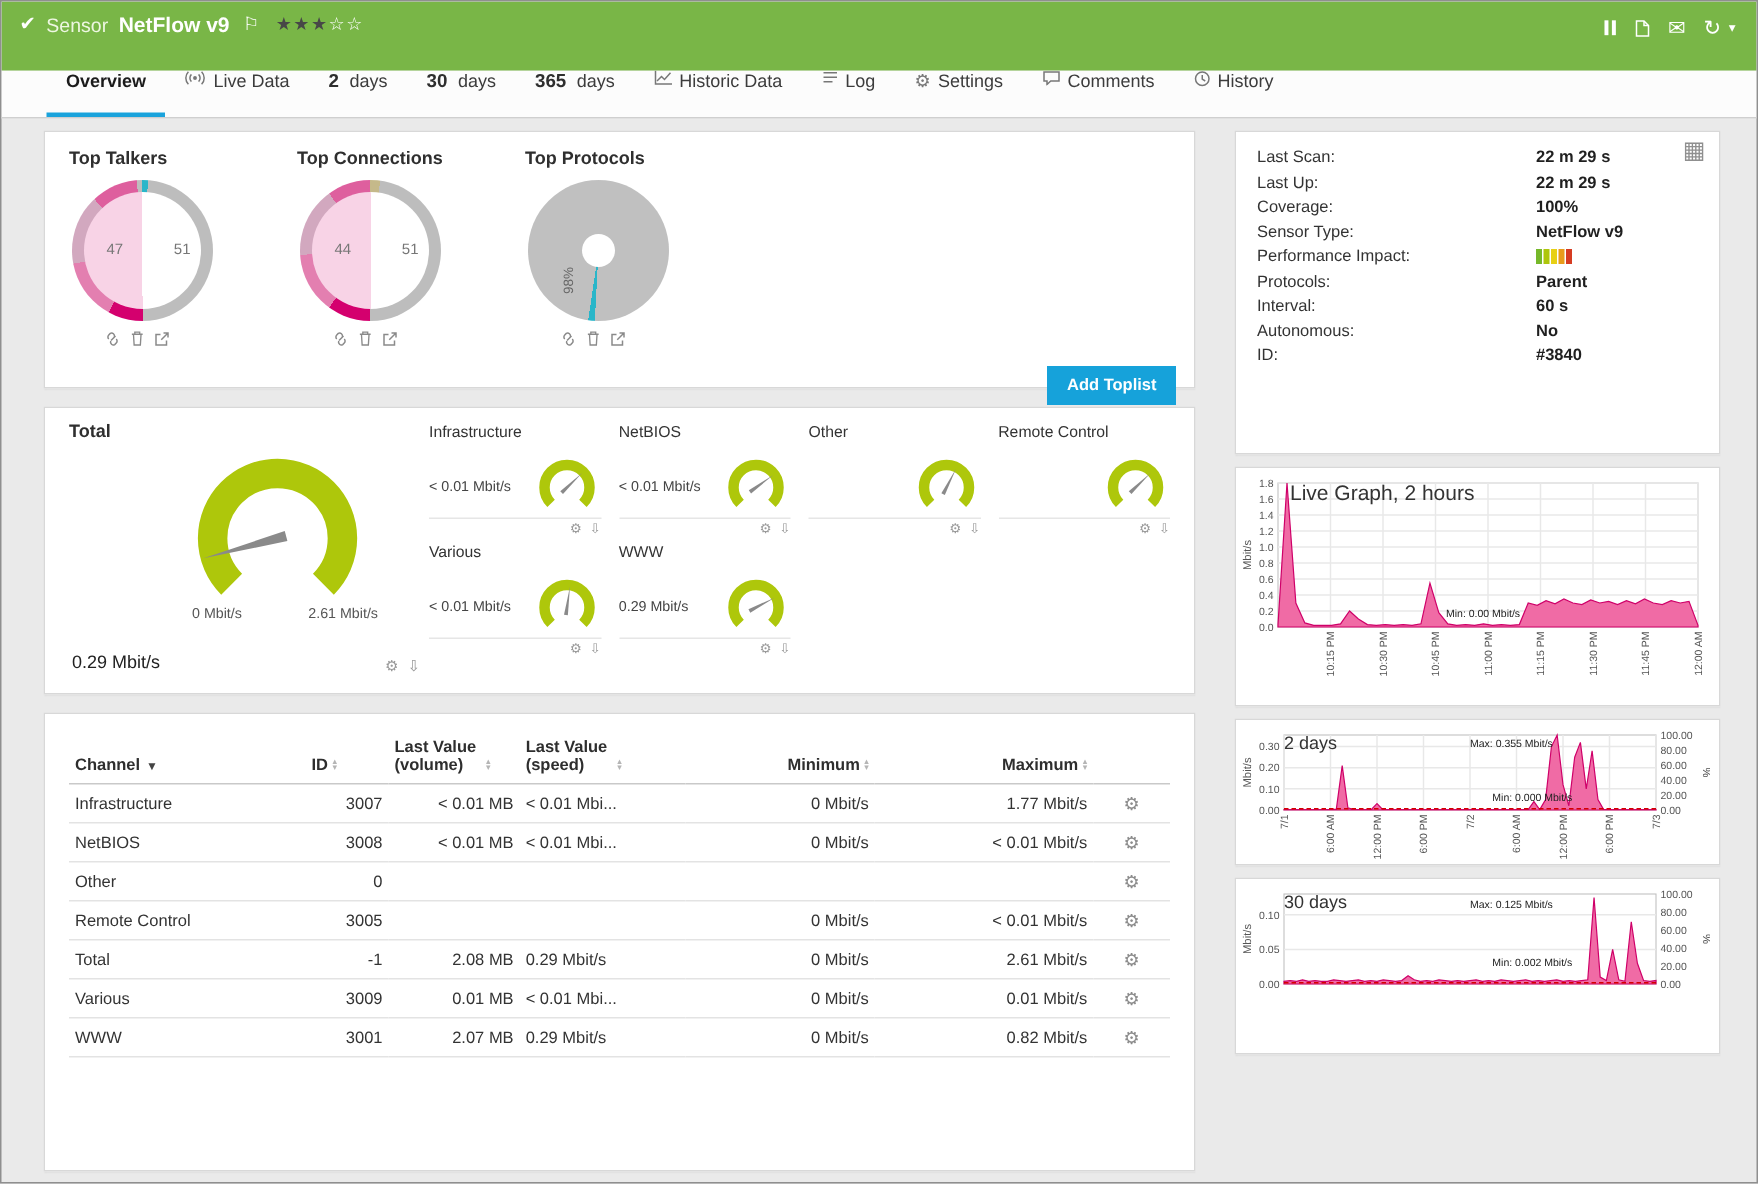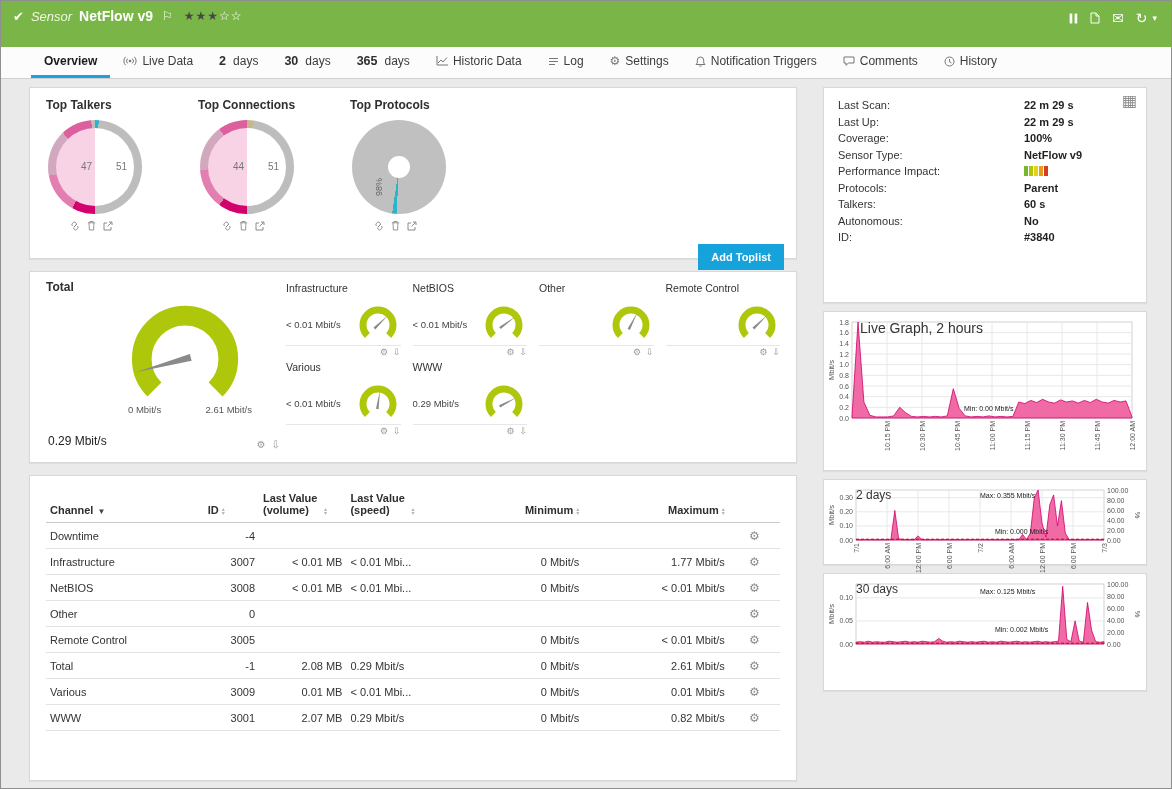--- a/index.html
+++ b/index.html
@@ -3,54 +3,54 @@
 <meta charset="utf-8">
 <style>
   *{margin:0;padding:0;box-sizing:border-box}
   body{margin:0;background:#cfcfcf;font-family:"Liberation Sans","DejaVu Sans",sans-serif}
   .page{width:1172px;height:789px;border:1px solid #8f8f8f;background:#eaeaea;position:relative;overflow:hidden}
 
   
   .topbar{height:46px;background:#79b647;padding:5px 10px 0 12px;position:relative;color:#fff}
   .topbar-row1{display:flex;align-items:center;gap:7px;height:20px}
   .check-icon{font-size:13px}
-  .sensor-kind{font-style:italic;font-size:13px;color:#eef7e2}
+  .sensor-kind{font-size:13px;color:#eef7e2}
   .sensor-title{font-size:14px;font-weight:bold}
   .flag-icon{font-size:12px;margin-left:2px;cursor:pointer}
   .stars{font-size:12px;letter-spacing:1px;margin-left:4px;cursor:pointer}
   .stars .on{color:#474747}
   .stars .off{color:#fff}
   .sensor-status{margin-left:34px;font-size:11px;font-weight:bold;margin-top:2px}
   .topbar-icons{position:absolute;right:14px;top:9px;display:flex;align-items:center;gap:12px;font-size:14px}
   .tb-ico{display:flex;cursor:pointer}
   .tb-caret{font-size:9px;margin-left:-7px;cursor:pointer}
 
   
   .tabbar{height:32px;background:#fcfcfc;border-bottom:1px solid #cfcfcf;display:flex;align-items:stretch;padding-left:30px}
-  .tab{display:flex;align-items:center;gap:5px;padding:0 13px;font-size:12px;color:#3c3c3c;cursor:pointer;border-bottom:3px solid transparent;text-decoration:none}
+  .tab{display:flex;gap:5px;padding:0 13px;font-size:12px;color:#3c3c3c;cursor:pointer;border-bottom:3px solid transparent;text-decoration:none}
   .tab.active{font-weight:bold;color:#1b1b1b;border-bottom-color:#1AA3DC}
   .tico{display:flex;color:#777}
   .tico svg{display:block}
   .gear-glyph{font-size:12px;color:#777}
   .daynum{font-weight:bold;font-size:12.5px;color:#2e2e2e;margin-right:2px}
 
   
   .content{display:flex;gap:26px;padding:8px 24px 0 28px}
   .col-left{flex:1;display:flex;flex-direction:column;gap:12px;min-width:0}
   .col-right{width:324px;display:flex;flex-direction:column;gap:8px}
   .panel{background:#fff;border:1px solid #d8d8d8;box-shadow:0 1px 1px rgba(0,0,0,.05)}
 
   
   .toplists{height:172px;position:relative;display:flex;gap:30px;padding:10px 16px}
   .toplist{width:122px;position:relative}
   .tl-title{font-size:12px;font-weight:bold;color:#2f2f2f;margin-bottom:8px;cursor:pointer}
   .donut{width:94px;height:94px;border-radius:50%;position:relative;margin:2px 0 0 2px;background:#c4c4c4}
   .donut-inner{position:absolute;inset:8px;border-radius:50%;background:#fff}
   .hole .donut-inner{inset:36px}
-  .tl-left{position:absolute;left:33px;top:41px;font-size:10px;color:#777}
+  .tl-left{position:absolute;left:23px;top:41px;font-size:10px;color:#777}
   .tl-right{position:absolute;right:15px;top:41px;font-size:10px;color:#777}
   .tl-rot{position:absolute;left:18px;bottom:22px;font-size:9px;color:#666;transform:rotate(-90deg)}
   .tl-icons{display:flex;gap:7px;margin-top:6px;margin-left:24px;align-items:center}
   .tl-icons span{display:flex;cursor:pointer}
   .add-toplist{position:absolute;right:12px;bottom:-12px;background:#16A2DA;color:#fff;border:none;font-weight:bold;font-size:11px;padding:7px 13px;font-family:inherit;cursor:pointer;z-index:3}
 
   
   .gauges{height:192px;display:flex;padding:8px 16px;position:relative}
   .total-block{width:240px;position:relative;flex:none}
   .total-title{font-size:12px;font-weight:bold;color:#2f2f2f}
@@ -171,29 +171,20 @@
         <span class="tico">
           <svg width="11" height="9" viewBox="0 0 11 9">
             <path d="M1 1.5h9M1 4.5h9M1 7.5h6" stroke="#777"></path>
           </svg>
         </span>
         <span>Log</span>
       </a>
     <a class="tab">
         <span class="gear-glyph">⚙</span>
         <span>Settings</span>
-      </a>
-    <a class="tab">
-        <span class="tico">
-          <svg width="11" height="11" viewBox="0 0 11 11">
-            <path d="M5.5 1a3.2 3.2 0 0 0-3.2 3.2V7L1 8.5h9L8.7 7V4.2A3.2 3.2 0 0 0 5.5 1z" fill="none" stroke="#777"></path>
-            <path d="M4.3 9.6a1.3 1.3 0 0 0 2.4 0" fill="none" stroke="#777"></path>
-          </svg>
-        </span>
-        <span>Notification Triggers</span>
       </a>
     <a class="tab">
         <span class="tico">
           <svg width="12" height="10" viewBox="0 0 12 10">
             <path d="M1 1h10v6H5.5L3 9.3V7H1z" fill="none" stroke="#777"></path>
           </svg>
         </span>
         <span>Comments</span>
       </a>
     <a class="tab">
@@ -424,29 +415,20 @@
                     <i>▾</i>
                   </span></th>
               <th class="al-r"><span>Maximum</span><span class="sorters">
                     <i>▴</i>
                     <i>▾</i>
                   </span></th>
               <th></th>
             </tr>
           </thead>
           <tbody>
-              <tr>
-                <td>Downtime</td>
-                <td class="al-r">-4</td>
-                <td class="al-r"></td>
-                <td></td>
-                <td class="al-r"></td>
-                <td class="al-r"></td>
-                <td class="al-c"><span class="row-gear">⚙</span></td>
-              </tr>
               <tr>
                 <td>Infrastructure</td>
                 <td class="al-r">3007</td>
                 <td class="al-r">&lt; 0.01 MB</td>
                 <td>&lt; 0.01 Mbi...</td>
                 <td class="al-r">0 Mbit/s</td>
                 <td class="al-r">1.77 Mbit/s</td>
                 <td class="al-c"><span class="row-gear">⚙</span></td>
               </tr>
               <tr>
@@ -538,21 +520,21 @@
                 <i style="background: rgb(231, 208, 21);"></i>
                 <i style="background: rgb(232, 156, 27);"></i>
                 <i style="background: rgb(214, 60, 34);"></i>
               </span>
             </div>
             <div class="st-row">
               <span class="st-label">Protocols:</span>
               <span class="st-value">Parent</span>
             </div>
             <div class="st-row">
-              <span class="st-label">Talkers:</span>
+              <span class="st-label">Interval:</span>
               <span class="st-value">60 s</span>
             </div>
             <div class="st-row">
               <span class="st-label">Autonomous:</span>
               <span class="st-value">No</span>
             </div>
             <div class="st-row">
               <span class="st-label">ID:</span>
               <span class="st-value">#3840</span>
             </div>
@@ -598,21 +580,21 @@
             <line x1="26" x2="306" y1="18.666666666666657" y2="18.666666666666657" stroke="#e8e8e8"></line>
             <text x="23" y="21.166666666666657" font-size="7" fill="#555" text-anchor="end">1.6</text>
             <line x1="26" x2="306" y1="8" y2="8" stroke="#e8e8e8"></line>
             <text x="23" y="10.5" font-size="7" fill="#555" text-anchor="end">1.8</text>
             <text font-size="7.5" fill="#555" text-anchor="middle" transform="translate(8 56) rotate(-90)">Mbit/s</text>
             <path d="M26 104 L26.0 102.4 L32.0 8.0 L37.9 88.0 L43.9 101.3 L49.8 102.9 L55.8 102.9 L61.7 102.9 L67.7 101.9 L73.7 93.3 L79.6 98.7 L85.6 102.4 L91.5 102.9 L97.5 102.4 L103.4 102.9 L109.4 102.4 L115.4 102.9 L121.3 101.9 L127.3 74.7 L133.2 94.4 L139.2 101.9 L145.1 102.9 L151.1 102.4 L157.1 102.9 L163.0 101.9 L169.0 102.9 L174.9 102.4 L180.9 102.9 L186.9 102.4 L192.8 88.0 L198.8 89.6 L204.7 86.4 L210.7 88.5 L216.6 85.3 L222.6 88.0 L228.6 89.1 L234.5 85.9 L240.5 88.0 L246.4 86.9 L252.4 89.1 L258.3 86.4 L264.3 88.5 L270.3 85.3 L276.2 88.0 L282.2 89.1 L288.1 86.4 L294.1 88.0 L300.0 86.9 L306.0 102.9 L306 104 Z" fill="#F06BA5" stroke="#CF0069" stroke-width="0.8"></path>
             <text x="138" y="97.28" font-size="7" fill="#222">Min: 0.00 Mbit/s</text>
           </svg>
       </section>
 
-      <section class="panel graph-panel" style="height:86px">
+      <section class="panel graph-panel" style="height:98px">
         <div class="graph-title sub">2 days</div>
         <svg class="graph-svg" width="314" height="96">
             <rect x="30" y="8" width="248" height="50" fill="#fff" stroke="#bfbfbf" stroke-width="0.7"></rect>
             <line x1="30" x2="30" y1="8" y2="58" stroke="#e8e8e8"></line>
             <text font-size="7" fill="#555" text-anchor="end" transform="translate(32.5 61) rotate(-90)">7/1</text>
             <line x1="61" x2="61" y1="8" y2="58" stroke="#e8e8e8"></line>
             <text font-size="7" fill="#555" text-anchor="end" transform="translate(63.5 61) rotate(-90)">6:00 AM</text>
             <line x1="92" x2="92" y1="8" y2="58" stroke="#e8e8e8"></line>
             <text font-size="7" fill="#555" text-anchor="end" transform="translate(94.5 61) rotate(-90)">12:00 PM</text>
             <line x1="123" x2="123" y1="8" y2="58" stroke="#e8e8e8"></line>

